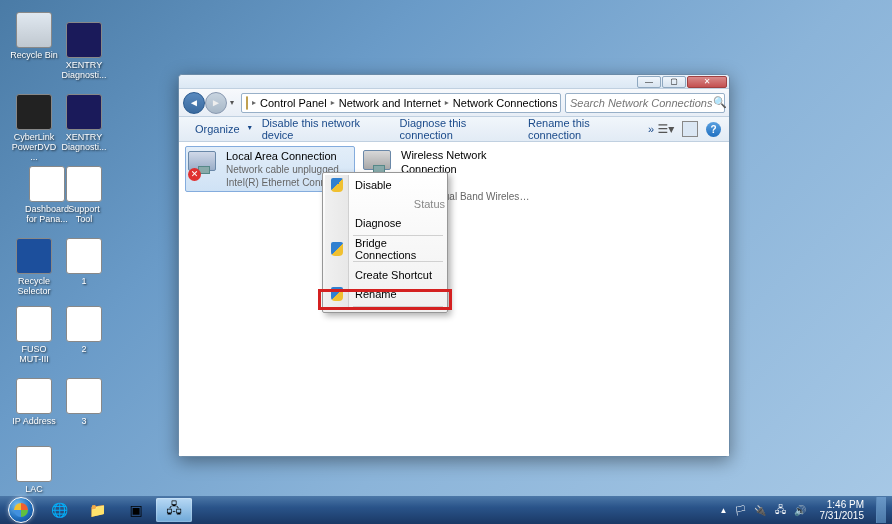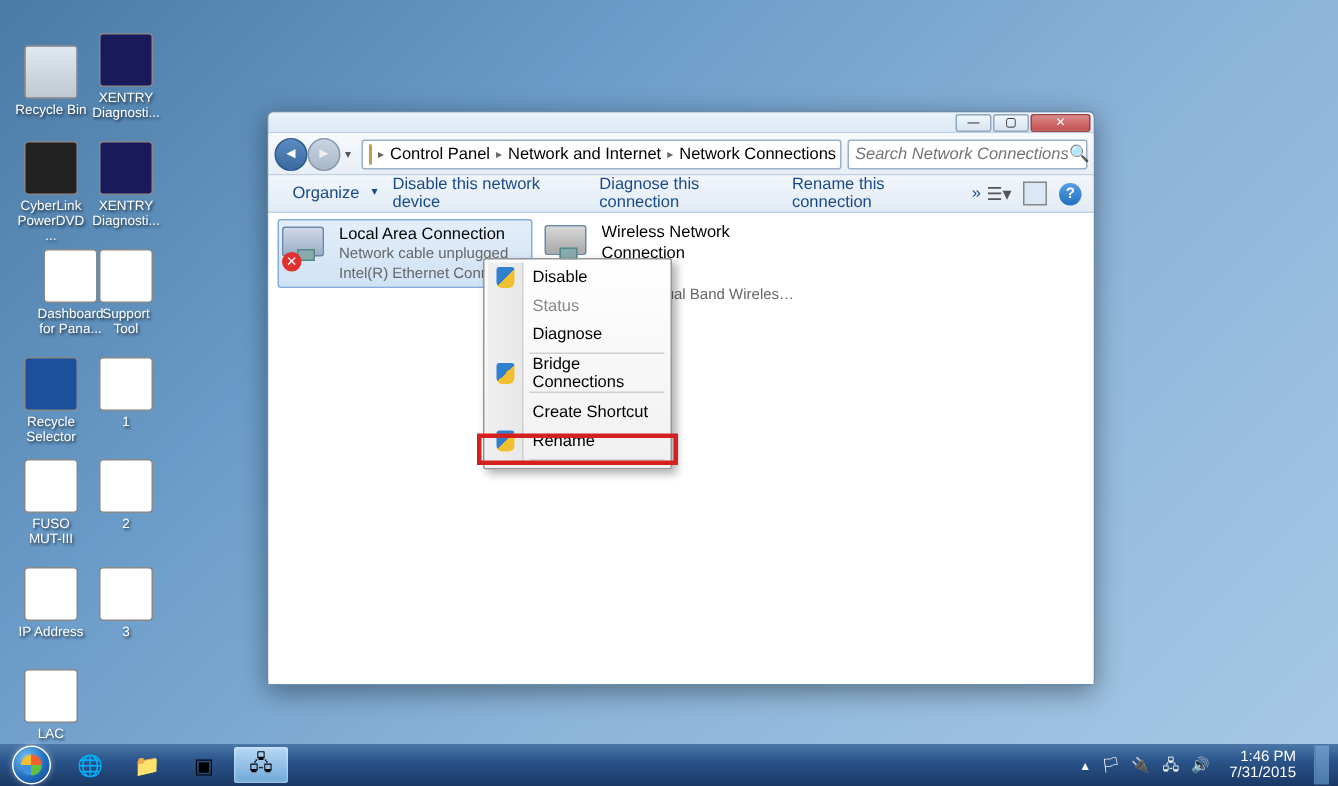--- a/index.html
+++ b/index.html
@@ -89,21 +89,21 @@
       position: absolute; top: 30px; left: 143px;
       width: 126px;
       background: linear-gradient(#fff,#f0f0f0);
       border: 1px solid #979797;
       border-radius: 2px;
       box-shadow: 3px 3px 6px rgba(0,0,0,0.3);
       padding: 2px;
     }
     .ctxmenu .strip { position: absolute; left: 2px; top: 2px; bottom: 2px; width: 24px; background: linear-gradient(90deg,#f0f0f0,#e8e8e8); border-right: 1px solid #d0d0d0; }
     .ctxitem { position: relative; height: 19px; display: flex; align-items: center; padding-left: 30px; font-size: 11px; cursor: default; }
-    .ctxitem.disabled { color: #888; }
+    .ctxitem.disabled { color: #888; justify-content: flex-end; }
     .ctxitem .mi { position: absolute; left: 4px; width: 16px; height: 16px; display: flex; align-items: center; justify-content: center; }
     .ctxsep { height: 1px; background: #d0d0d0; margin: 3px 2px 3px 28px; }
     .ctxitem .shield { width: 12px; height: 14px; background: linear-gradient(135deg,#3080d0 50%,#f0c030 50%); border-radius: 2px 2px 4px 4px; }
     .redbox {
       position: absolute; top: 147px; left: 139px;
       width: 134px; height: 21px;
       border: 3px solid #d42020;
       pointer-events: none;
     }
 
@@ -117,21 +117,21 @@
     .tray .tri { font-size: 8px; }
     .tray .clock { text-align: right; line-height: 1.1; padding: 0 6px; font-size: 10px; }
     .tray .show-desk { width: 10px; height: 26px; border-left: 1px solid #5a88b8; background: linear-gradient(#6a98c8,#4a78a8); }
     .tray .ticon { width: 14px; height: 14px; display: inline-flex; align-items: center; justify-content: center; }
   </style>
 </head>
 <body>
 
 <div class="desktop">
   <div class="icon-grid" id="icon-grid">
-      <div class="dicon recycle" style="left: 8px; top: 30px;">
+      <div class="dicon recycle" style="left: 8px; top: 12px;">
         <div class="box"></div>
         <div class="lbl">Recycle Bin</div>
       </div>
       <div class="dicon xentry" style="left: 58px; top: 22px;">
         <div class="box"></div>
         <div class="lbl">XENTRY Diagnosti...</div>
       </div>
       <div class="dicon dark" style="left: 8px; top: 94px;">
         <div class="box"></div>
         <div class="lbl">CyberLink PowerDVD ...</div>

